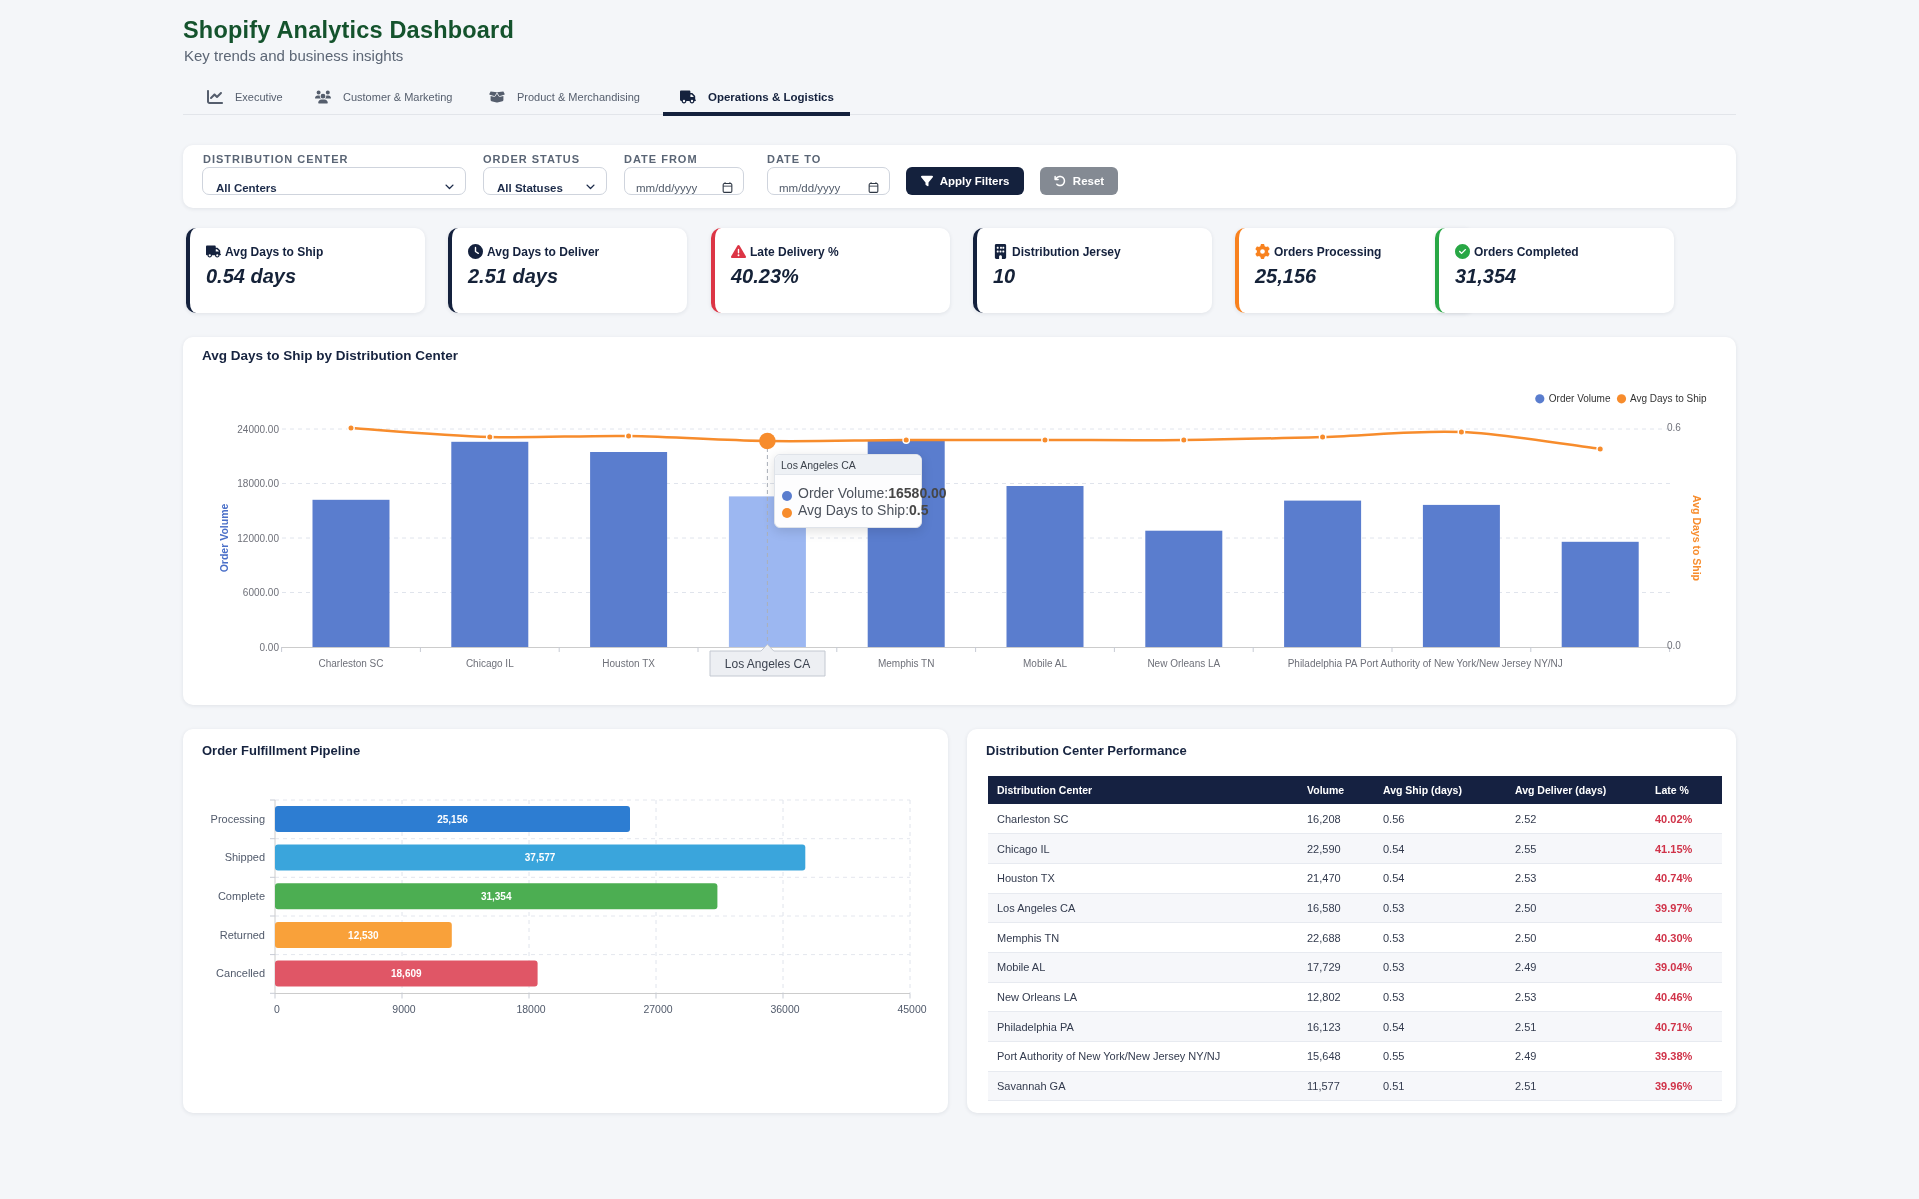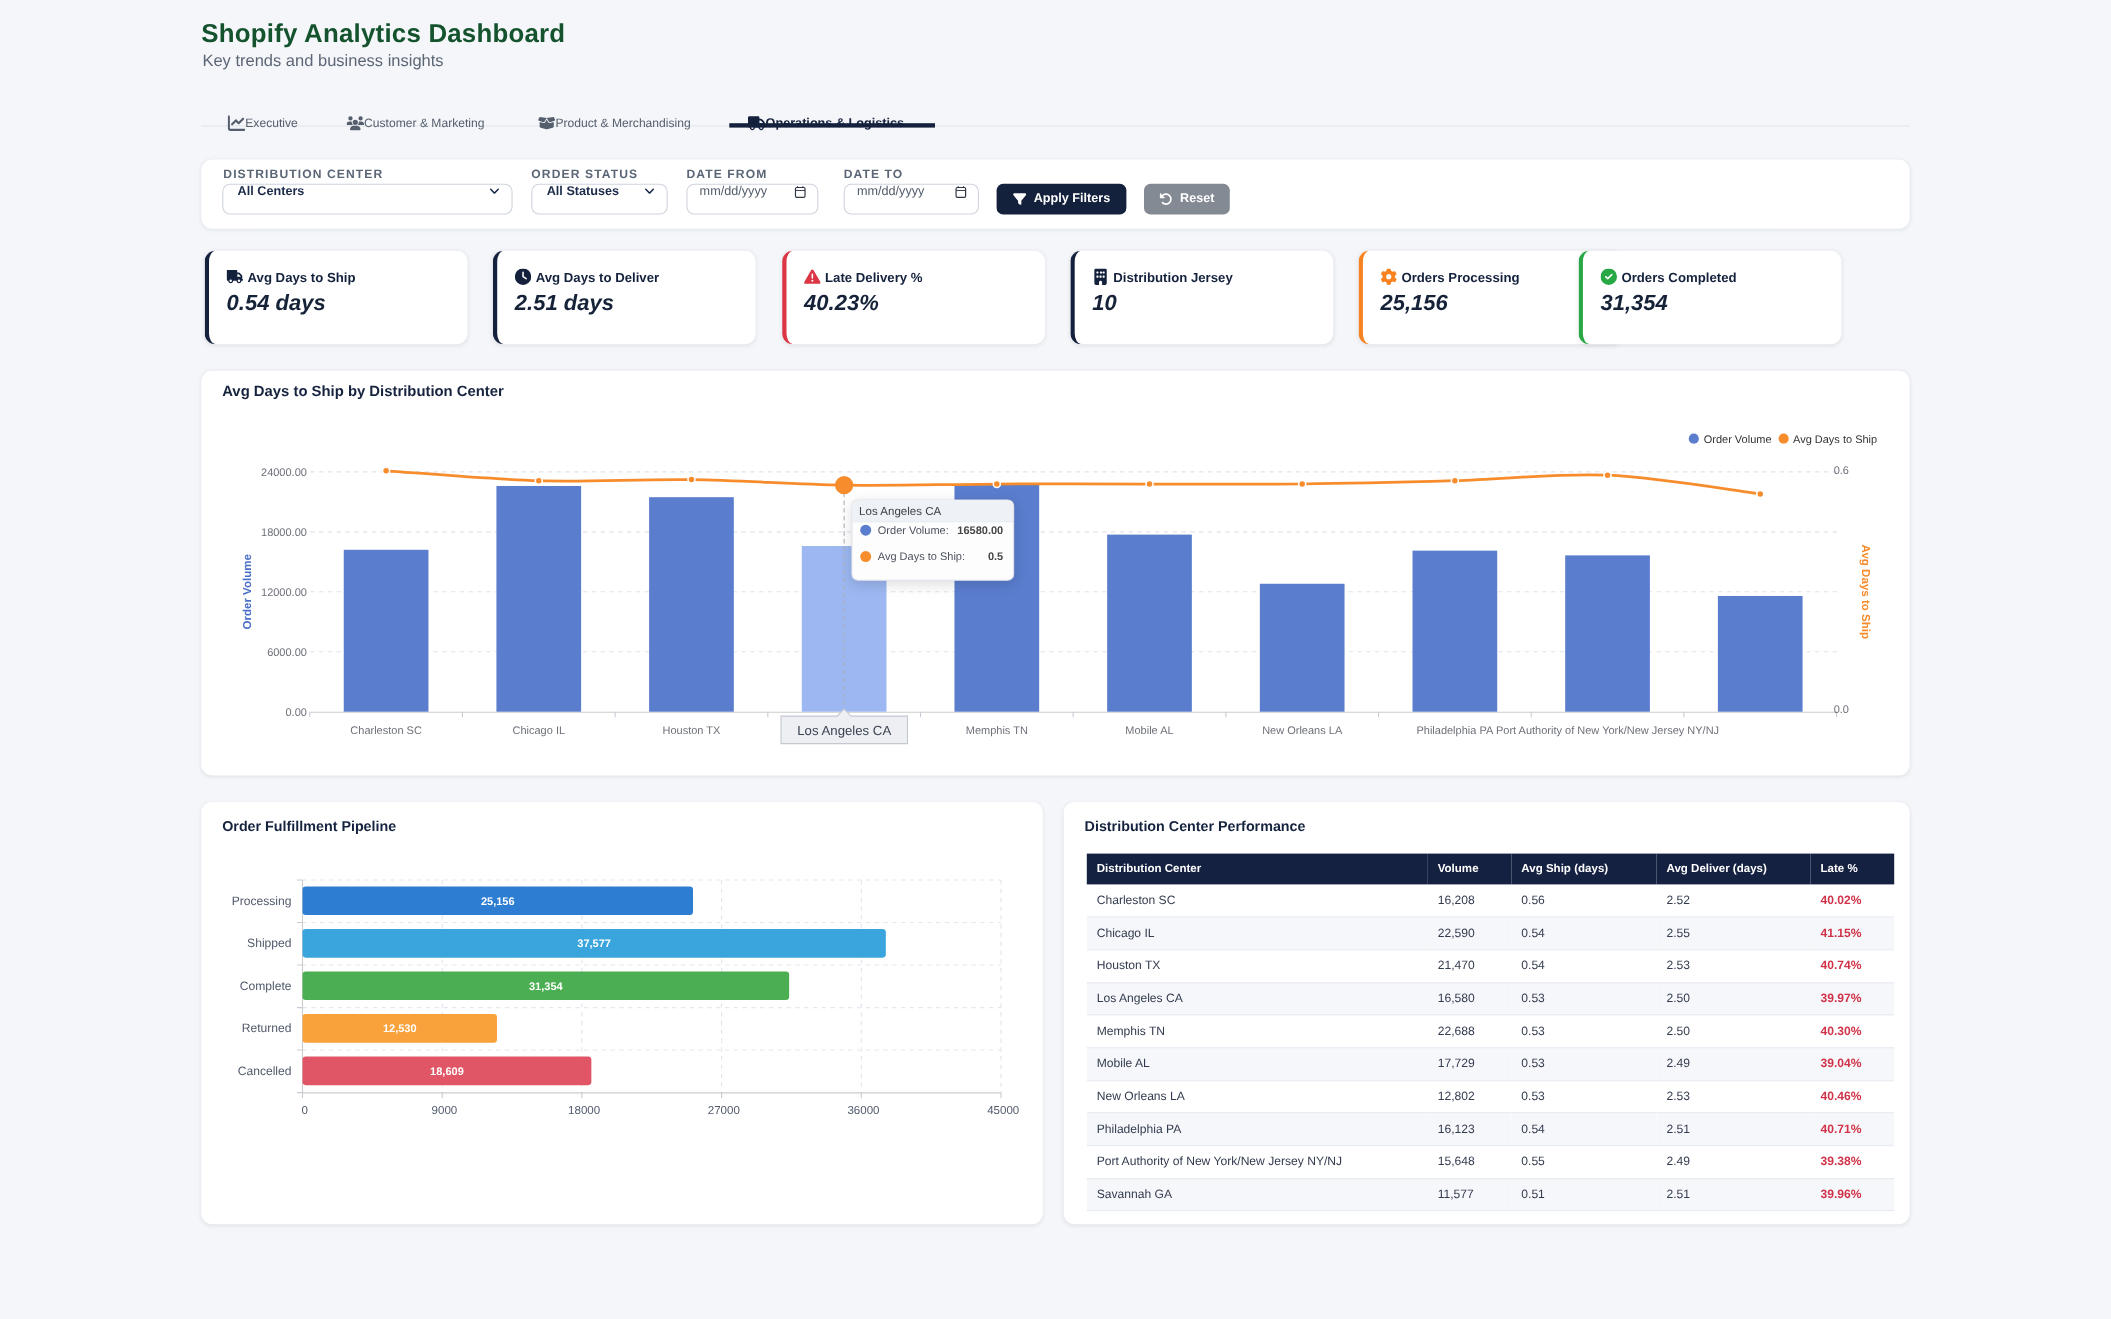--- a/index.html
+++ b/index.html
@@ -1,41 +1,41 @@
 <!DOCTYPE html>
 <html><head><meta charset="utf-8"><title>Shopify Analytics Dashboard</title>
 <style>
 * { margin:0; padding:0; box-sizing:border-box; }
 html,body { width:1919px; height:1199px; background:#f4f6f9; font-family:"Liberation Sans", sans-serif; overflow:hidden; }
 .page { position:relative; width:1919px; height:1199px; }
 .card { position:absolute; background:#fff; border-radius:10px; box-shadow:0 1px 4px rgba(25,35,60,.09); }
 h1 { position:absolute; left:183px; top:17px; font-size:23.5px; font-weight:bold; color:#14532d; letter-spacing:.2px; }
 .sub { position:absolute; left:184px; top:47px; font-size:15px; color:#5c6675; }
 .tabbar { position:absolute; left:183px; top:83px; width:1553px; height:32px; border-bottom:1px solid #e2e5ea; }
-.tab { position:absolute; top:104px; display:flex; align-items:center; gap:0; font-size:11px; color:#555e6d; white-space:nowrap; }
+.tab { position:absolute; top:89px; display:flex; align-items:center; gap:12px; font-size:11px; color:#555e6d; white-space:nowrap; }
 .tab.active { font-weight:bold; color:#14213d; font-size:11.5px; }
 .underline { position:absolute; left:663px; top:112px; width:187px; height:3.5px; background:#14213d; }
 .filter { left:183px; top:145px; width:1553px; height:63px; }
 .flabel { position:absolute; top:8px; font-size:11px; font-weight:bold; letter-spacing:1px; color:#5a6575; }
-.fctl { position:absolute; top:22px; height:28px; border:1px solid #cfd4dd; border-radius:7px; background:#fff; display:flex; align-items:flex-start; font-size:11.5px; }
+.fctl { position:absolute; top:22px; height:28px; border:1px solid #cfd4dd; border-radius:7px; background:#fff; display:flex; align-items:flex-end; font-size:11.5px; }
 .sel { font-weight:bold; color:#1c2b4a; padding-left:13px; justify-content:space-between; }
 .sel .chev { margin-right:10px; }
 .date { color:#525c6b; padding-left:11px; justify-content:space-between; }
 .date .cal { margin-right:9px; display:flex; }
 .btn { position:absolute; top:22px; height:28px; border-radius:6px; display:flex; align-items:center; justify-content:center; gap:7px; color:#fff; font-size:11.5px; font-weight:bold; }
 .kpi { position:absolute; top:228px; width:239px; height:85px; background:#fff; border-radius:10px; border-left:4px solid #14213d; box-shadow:0 1px 4px rgba(25,35,60,.09); padding:16px 0 0 16px; }
 .kl { display:flex; align-items:center; gap:4px; font-size:12px; font-weight:bold; color:#14213d; }
 .kv { margin-top:6px; font-size:20px; font-weight:bold; color:#152238;font-style:italic; }
 .ctitle { position:absolute; left:19px; top:11px; font-size:13.5px; font-weight:bold; color:#16233f; }
 .chart1 { left:183px; top:337px; width:1553px; height:368px; }
 .chart2 { left:183px; top:729px; width:765px; height:384px; }
 .tcard { left:967px; top:729px; width:769px; height:384px; }
 .tooltip { position:absolute; left:591px; top:117px; width:148px; background:#fdfdfe; border:1px solid #dfe3e9; border-radius:6px; box-shadow:0 3px 12px rgba(0,0,0,.13); font-size:12px; color:#4c525c; z-index:5; white-space:nowrap; }
 .tt-title { background:#eef1f5; border-bottom:1px solid #e2e6ec; border-radius:6px 6px 0 0; padding:0 6px; height:20px; line-height:20px; color:#3d434c; font-size:10.5px; }
-.tt-row { display:flex; align-items:flex-start; height:24px; padding:0 9px 0 7px; font-size:10px; }
+.tt-row { display:flex; align-items:flex-end; height:24px; padding:0 9px 0 7px; font-size:14px; }
 .tt-body { padding:2px 0 2px; }
 .tt-row:last-child { padding-bottom:7px; }
 .tt-dot { width:10px; height:10px; border-radius:50%; margin-right:6px; flex:none; }
 .tt-val { margin-left:auto; font-weight:bold; color:#464646; }
 table { position:absolute; left:21px; top:47px; width:734px; border-collapse:collapse; table-layout:fixed; font-size:11px; }
 th { background:#152141; color:#fff; font-weight:bold; text-align:left; height:28px; padding:0 0 0 9px; font-size:10.5px; }
 td { height:29.7px; padding:0 0 0 9px; color:#333b4e; border-bottom:1px solid #e7eaf0; }
 tr:nth-child(even) td { background:#f6f7fa; }
 td.late { color:#d03349; font-weight:bold; }
 </style></head>

